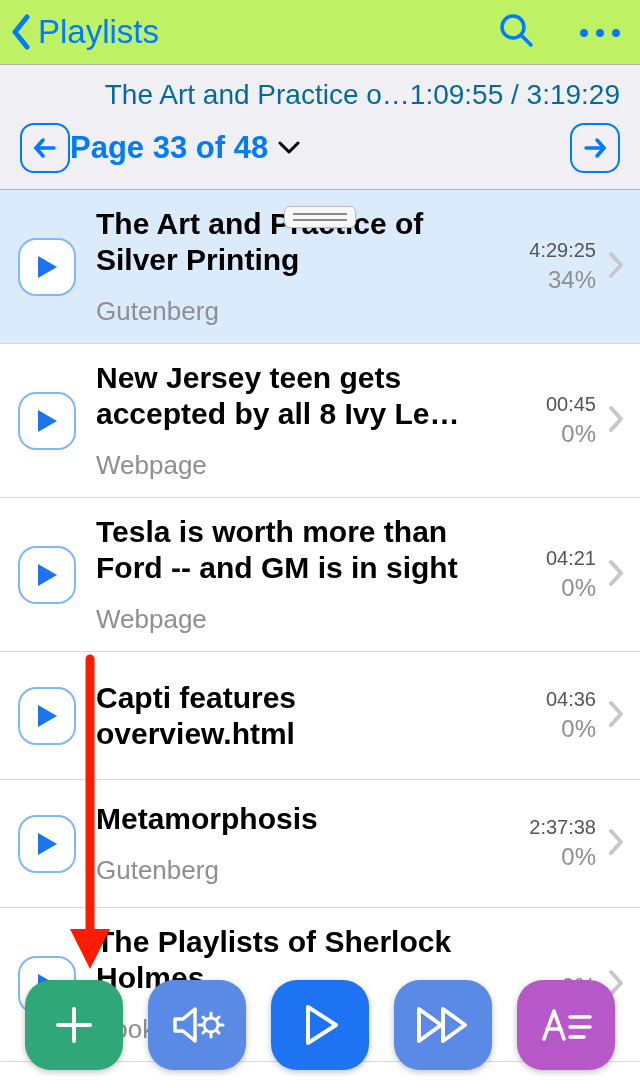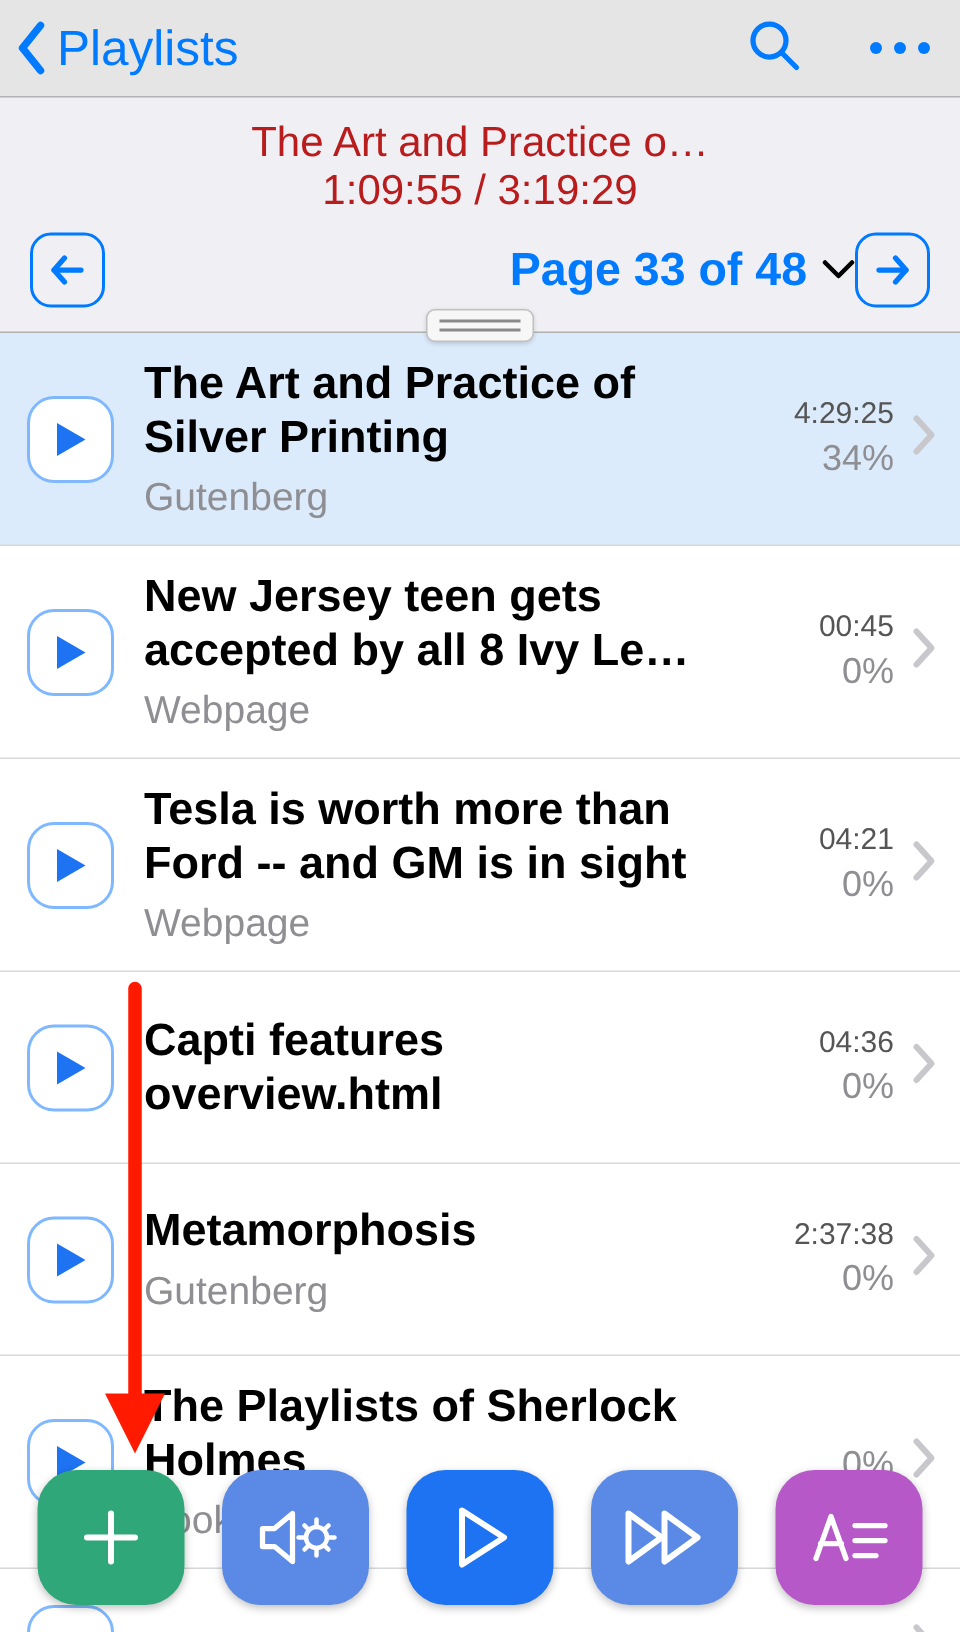--- a/index.html
+++ b/index.html
@@ -7,21 +7,21 @@
   :root{
     --ios-blue:#007aff;
     --grey-text:#8e8e93;
     --chev-grey:#c7c7cc;
     --hairline:#d8d8d8;
   }
 
   
   .navbar{
     height:65px;
-    background:#e5e5e5;
+    background:#bef264;
     border-bottom:1px solid #b2b2b2;
     display:flex;
     align-items:center;
     justify-content:center;
     position:relative;
   }
   .nav-title{ font-size:33px; font-weight:600; color:#000; }
   .nav-back{
     position:absolute; left:10px; top:0; bottom:0; display:flex; align-items:center;
     color:var(--ios-blue); font-size:33px;
@@ -32,26 +32,26 @@
   }
   .icon-blue{ color:var(--ios-blue); }
   .dots span{ display:inline-block; width:8px; height:8px; border-radius:50%; background:var(--ios-blue); margin-left:8px;}
 
   
   .subheader{
     background:#efeff4;
     padding:14px 20px 16px;
     border-bottom:1px solid #b2b2b2;
   }
-  .sub-top{ display:flex; justify-content:flex-end; align-items:center; font-size:28px; color:#b91c1c;flex-direction:column; }
+  .sub-top{ display:flex; justify-content:flex-end; align-items:center; font-size:28px; color:#0369a1; }
   .sub-top .left{ white-space:nowrap; overflow:hidden; text-overflow:ellipsis; max-width:340px;}
   .sub-mid{ display:flex; align-items:center; justify-content:space-between; margin-top:12px;}
   .pager-center{
     flex:1; text-align:center; color:var(--ios-blue); font-size:31px; font-weight:600;
-    display:flex; justify-content:flex-end; align-items:center; gap:10px;
+    display:flex; justify-content:flex-start; align-items:center; gap:10px;
   }
   .sqbtn{
     width:50px; height:50px; border:2.5px solid var(--ios-blue); border-radius:14px;
     display:flex; align-items:center; justify-content:center; color:var(--ios-blue);
   }
   .drag-handle{
     position:absolute; left:50%; top:206px; transform:translateX(-50%);
     width:72px; height:22px; background:#f7f7f7; border:1px solid #c0c0c0; border-radius:6px;
     display:flex; flex-direction:column; justify-content:center; gap:4px; padding:0 8px;
     box-shadow:0 1px 3px rgba(0,0,0,.15); z-index:5;
@@ -68,21 +68,21 @@
   }
   .row.selected{ background:#dcebfb; }
   .row.partial{ border-bottom:none; min-height:105px; }
   .play-btn{
     width:58px; height:58px; border:2.5px solid #7fb8ff; border-radius:18px;
     display:flex; align-items:center; justify-content:center; flex:0 0 auto;
     background:#fff;
   }
   .row-body{ flex:1; margin-left:20px; min-width:0; }
   .title{ font-size:30px; font-weight:700; color:#000; line-height:1.2; max-width:380px; overflow:hidden;}
-  .source{ font-size:26px; color:var(--grey-text); margin-top:6px;}
+  .source{ font-size:26px; color:var(--grey-text); margin-top:18px;}
   .row-right{ text-align:right; flex:0 0 auto; margin-left:8px; }
   .dur{ font-size:20px; color:#555;}
   .pct{ font-size:24px; color:var(--grey-text); margin-top:4px;}
   .disclosure{ margin-left:12px; color:var(--chev-grey);}
   .ellipsis2{ display:-webkit-box; -webkit-line-clamp:2; -webkit-box-orient:vertical; overflow:hidden;}
 
   
   .arrow{
     position:absolute; left:60px; top:654px; z-index:6;
   }

